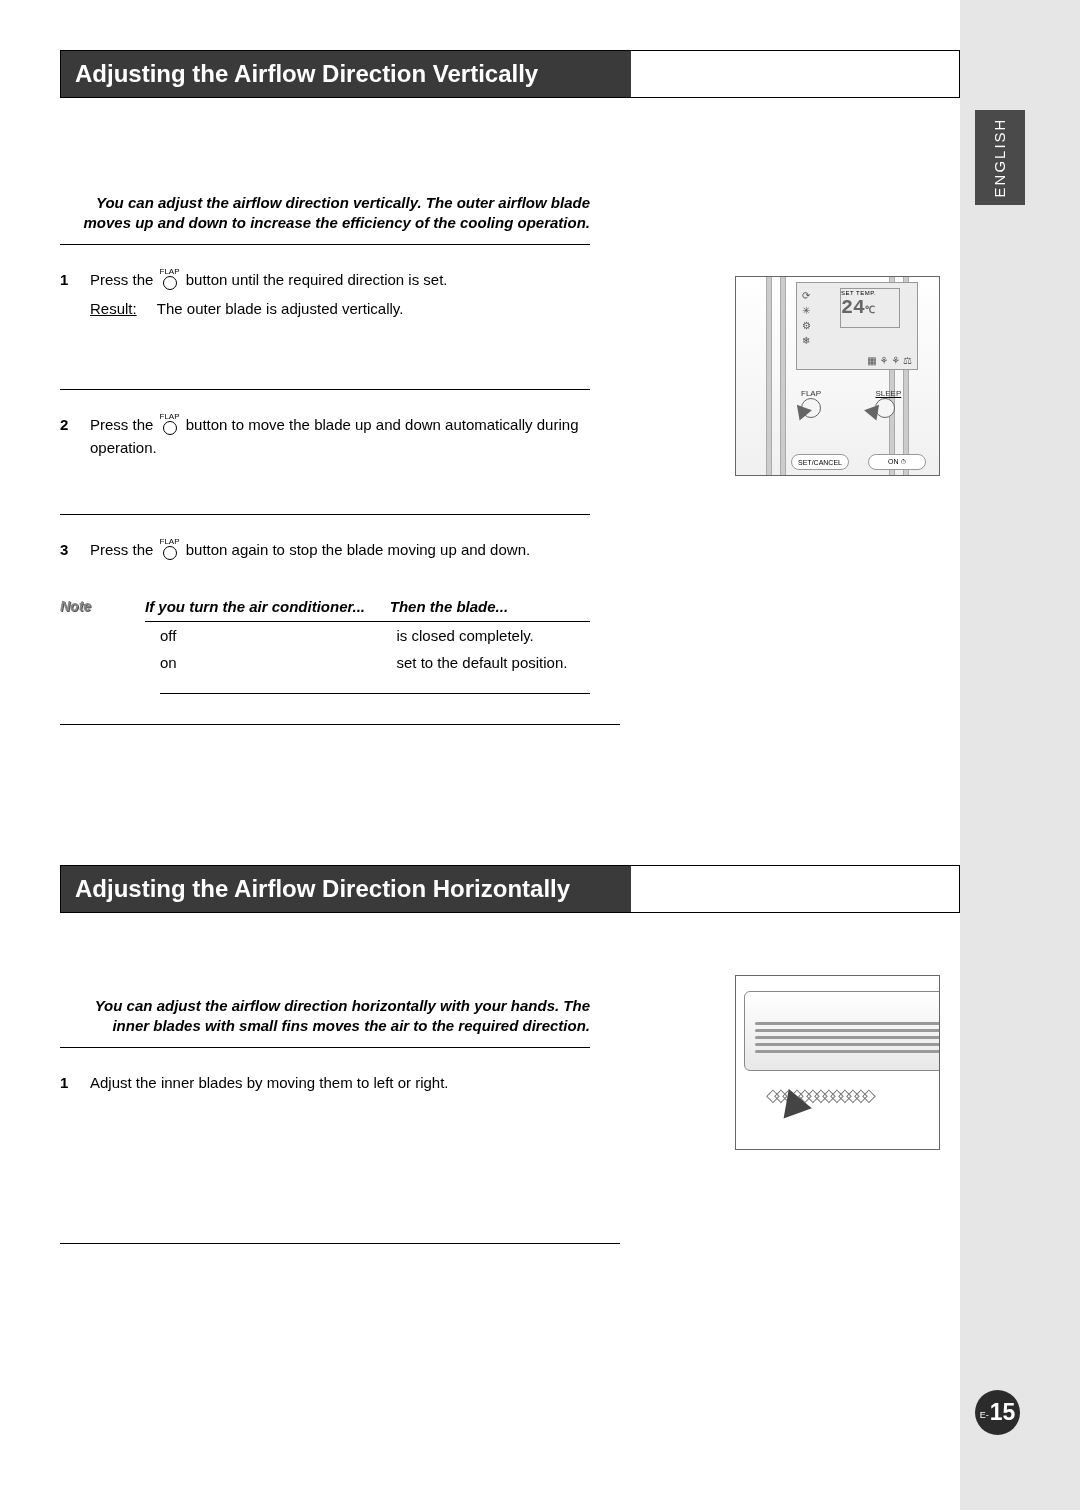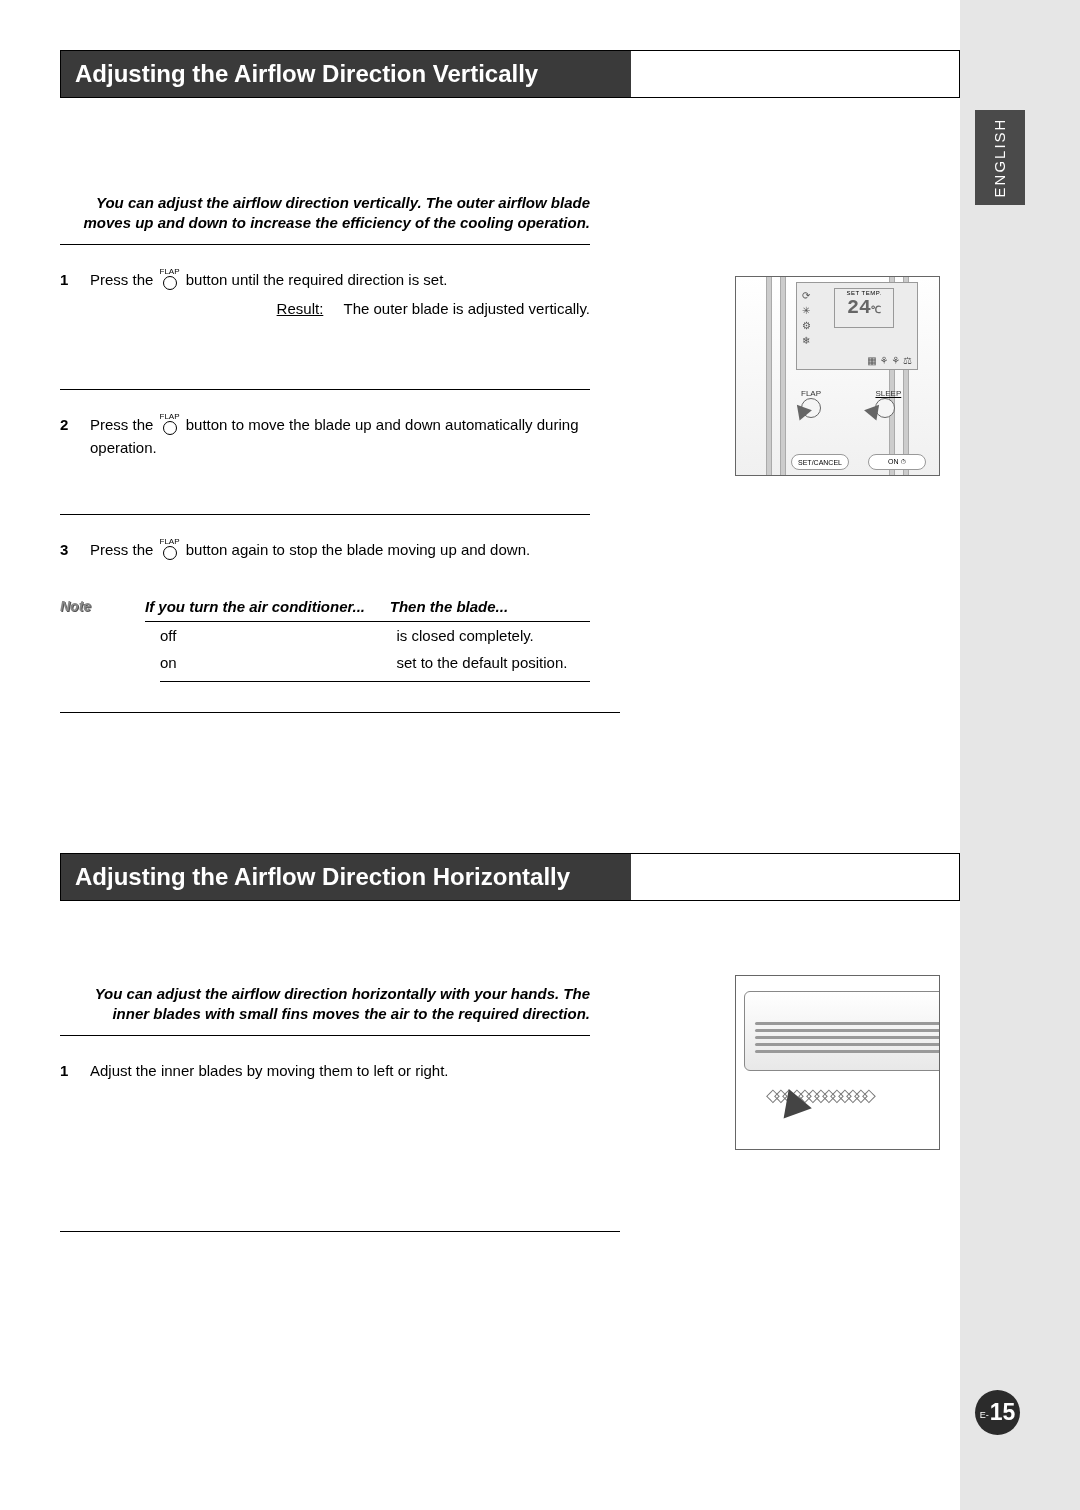--- a/index.html
+++ b/index.html
@@ -165,21 +165,21 @@
     display: flex;
     border-bottom: 1px solid #000;
     font-weight: bold;
     font-style: italic;
     padding: 6px 0;
   }
   .note-table .row {
     display: flex;
     padding: 5px 0;
   }
-  .note-table .row:last-child { border-bottom: 1px solid #000; padding-bottom:10px;justify-content:space-between;}
+  .note-table .row:last-child { border-bottom: 1px solid #000; padding-bottom:22px;justify-content:space-between;}
   .note-table .c1 { width: 55%; }
   .note-table .c2 { width: 45%; }
   .note-cells { padding-left: 15px; }
 
   .end-rule {
     border-top: 1px solid #000;
     width: 560px;
     margin-top: 30px;
   }
 
@@ -212,22 +212,22 @@
     top: 5px;
     width: 122px;
     height: 88px;
     border: 1px solid #999;
     background: #ececec;
   }
   .remote-fig .lcd .icons-col {
     position:absolute; left:5px; top:5px; font-size:10px; line-height:1.5; color:#555;
   }
   .remote-fig .lcd .temp-box {
-    position:absolute; right:23px; top:5px; width:60px; height:40px;
-    border:1px solid #999; text-align:center;
+    position:absolute; right:17px; top:5px; width:60px; height:40px;
+    border:1px solid #999; 
   }
   .remote-fig .lcd .temp-box .tl { font-size:6px; letter-spacing:0.5px; display:block; margin-top:1px;}
   .remote-fig .lcd .temp-box .tv { font-size:20px; font-family: 'Courier New', monospace; font-weight:bold; color:#666;}
   .remote-fig .lcd .bottom-icons {
     position:absolute; bottom:3px; right:5px; font-size:10px; color:#555;
   }
   .remote-fig .btn-area {
     position:absolute; left:55px; top:105px; width:135px;
   }
   .remote-fig .btn-round {
@@ -325,21 +325,21 @@
       <div class="light"></div>
     </div>
 
     <div class="intro">You can adjust the airflow direction vertically. The outer airflow blade moves up and down to increase the efficiency of the cooling operation.</div>
 
     <div class="step-block first">
       <div class="step-row">
         <div class="num">1</div>
         <div class="text">
           <span>Press the </span><span class="flap-btn"><span>FLAP</span><span class="circ"></span></span><span> button until the required direction is set.</span>
-          <div style="margin-top:6px;text-align:right;">
+          <div style="margin-top:6px;">
             <span class="result-label">Result:</span>
             <span style="margin-left:10px;">The outer blade is adjusted vertically.</span>
           </div>
         </div>
       </div>
     </div>
 
     <div class="step-block">
       <div class="step-row">
         <div class="num">2</div>

